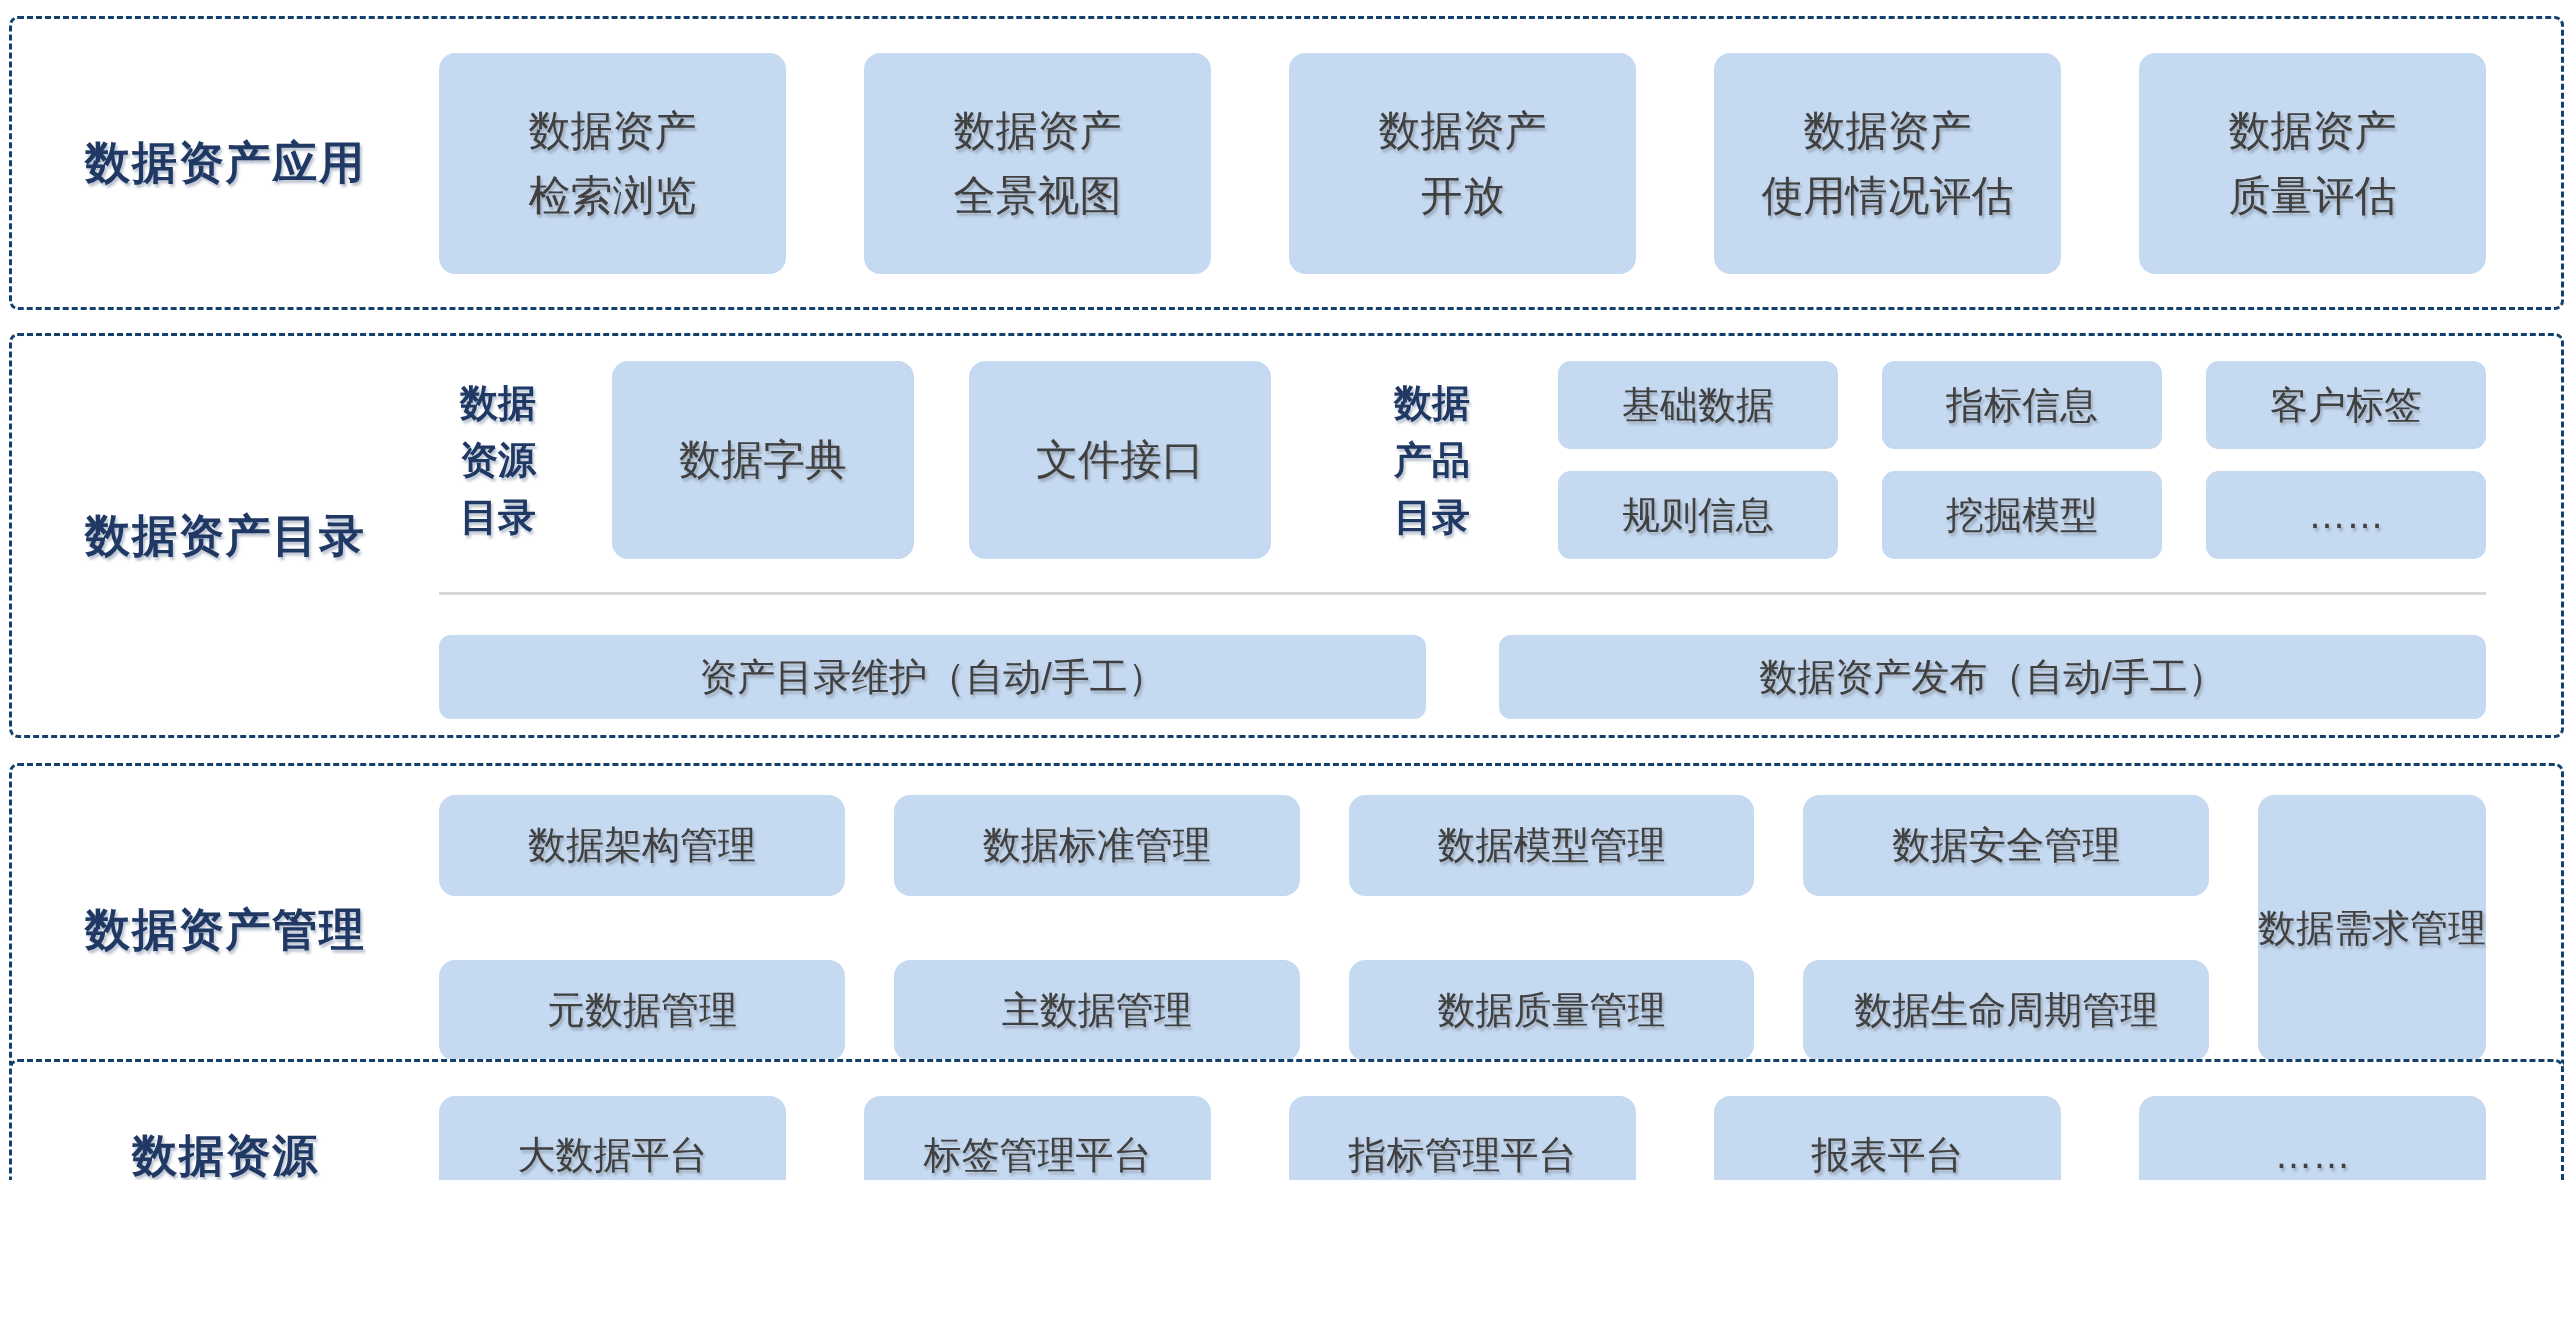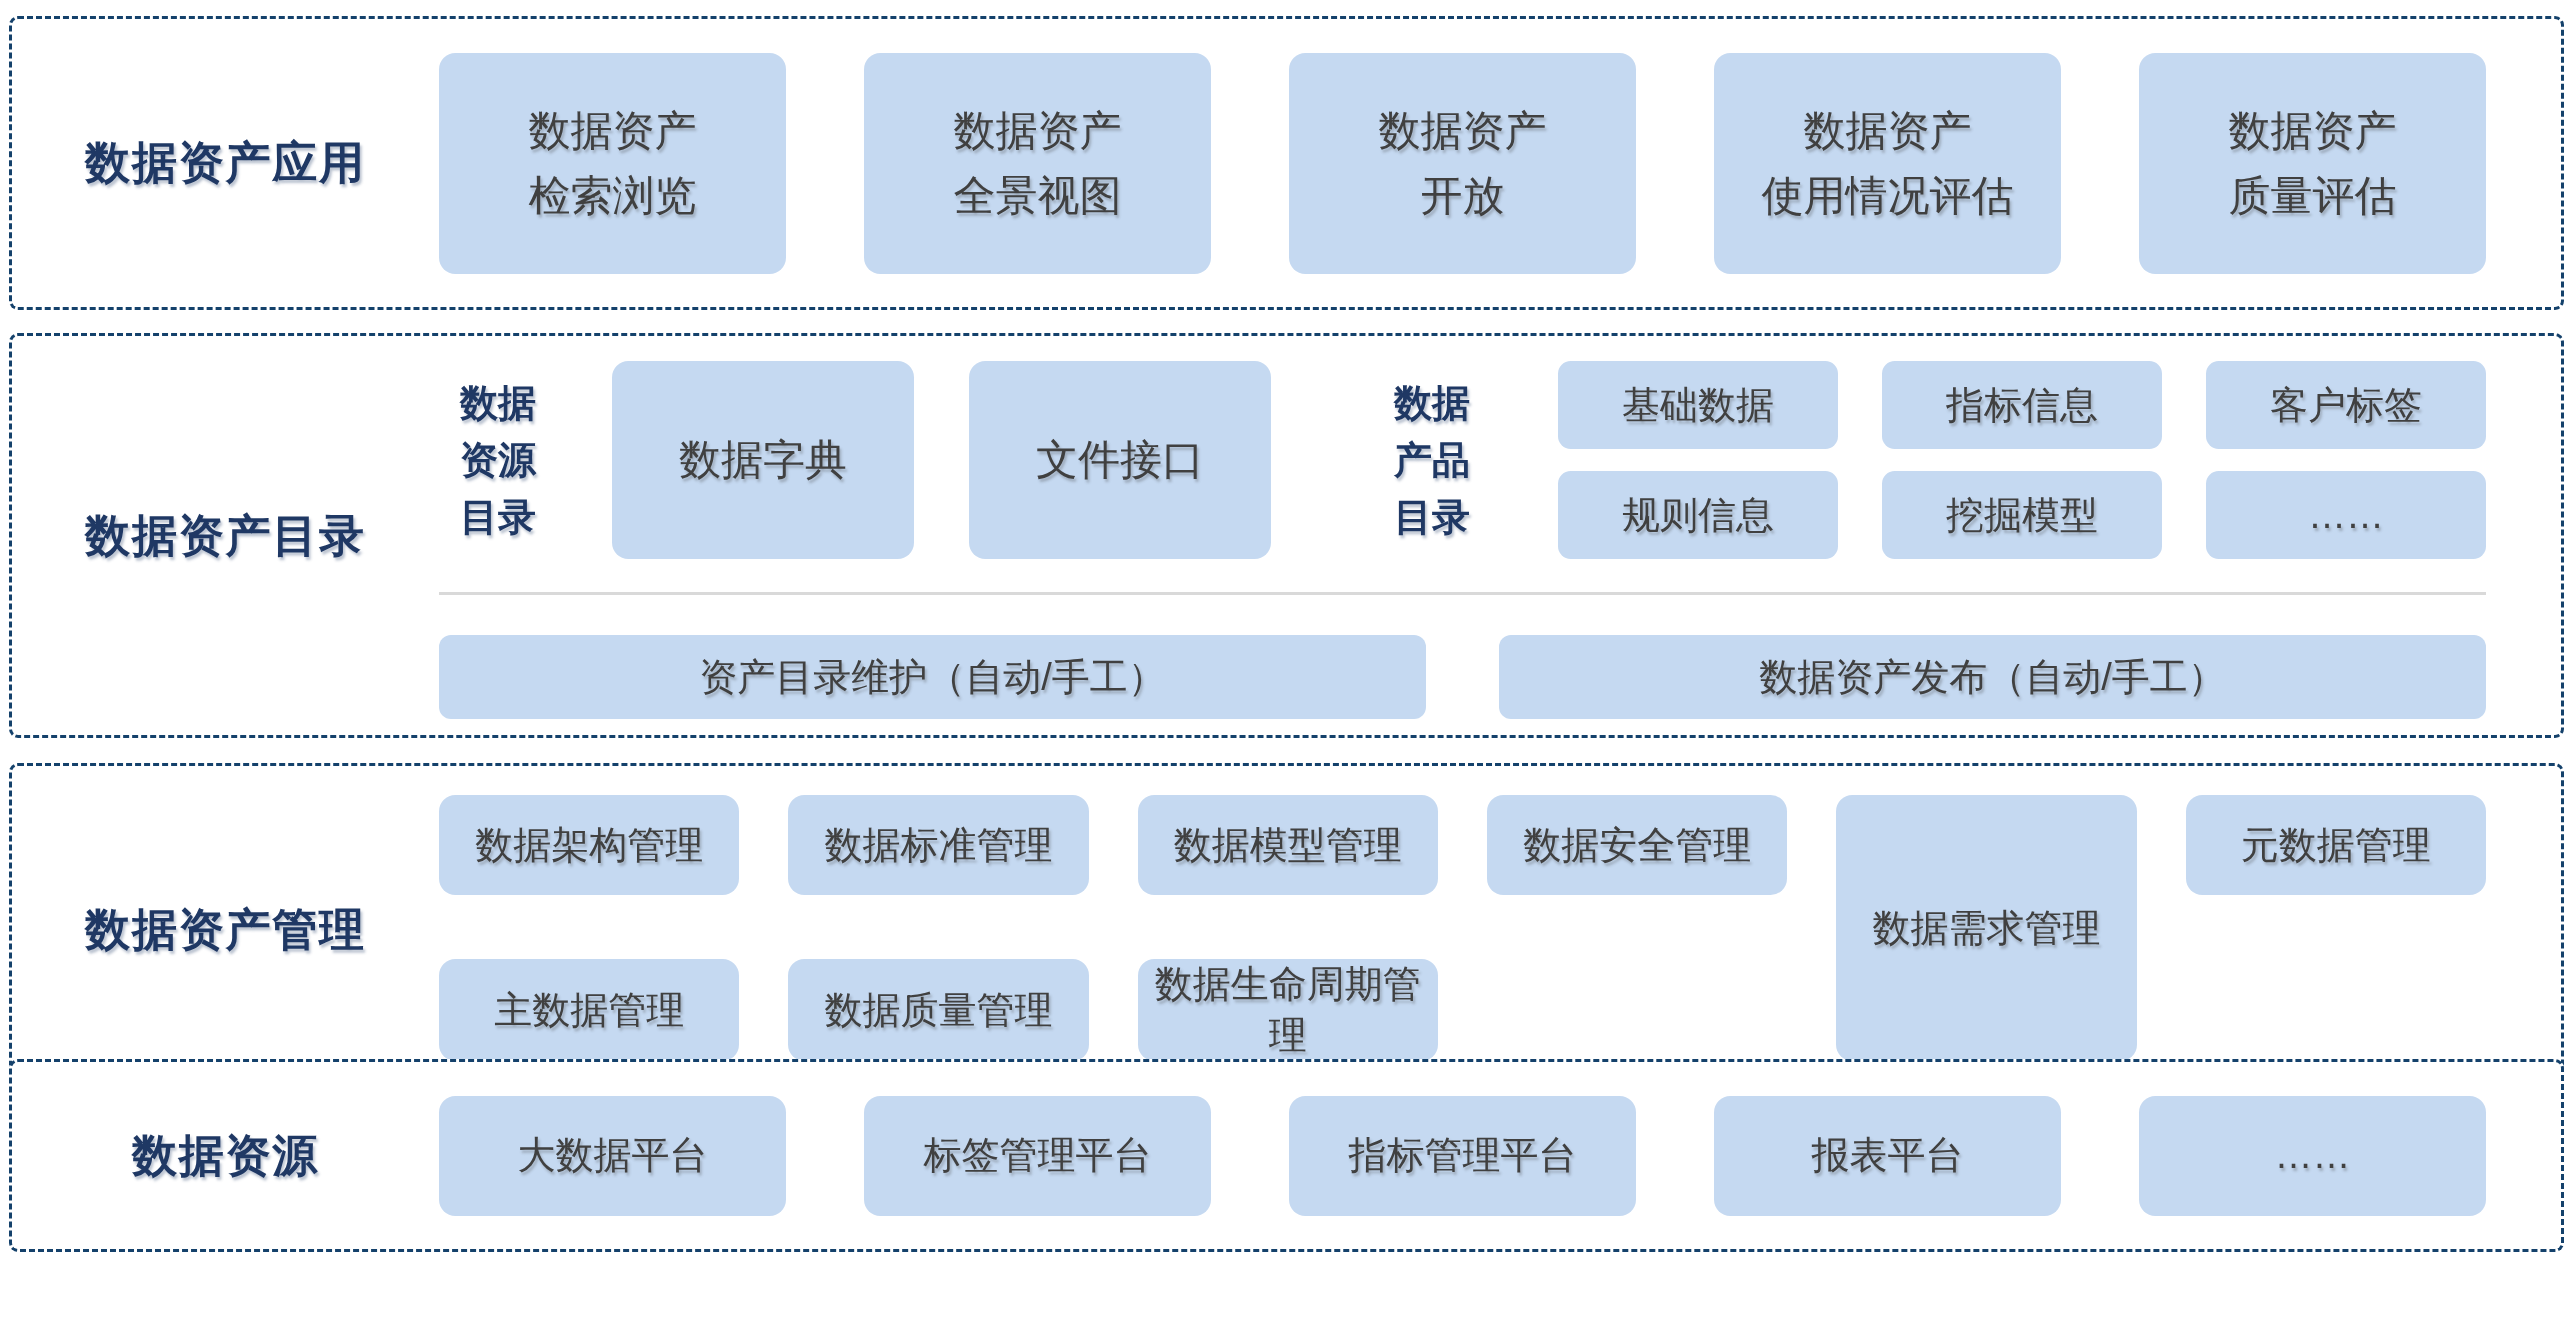--- a/index.html
+++ b/index.html
@@ -6,21 +6,21 @@
     --navy:#1F3864;
     --border:#14416B;
     --fill:#C5D9F1;
     --boxtext:#404040;
     --sep:#D9D9D9;
   }
   html,body{margin:0;padding:0;background:#ffffff;}
   body{font-family:"Liberation Sans", sans-serif;}
   .canvas{
     position:relative;
-    width:2576px;height:1330px;
+    width:2576px;height:1180px;
     background:#ffffff;
     overflow:hidden;
   }
   .panel{
     position:absolute;
     left:9px;width:2555px;
     box-sizing:border-box;
     border:3.6px dashed var(--border);
     border-radius:9px;
     display:flex;
@@ -81,21 +81,21 @@
   }
   .box-sm{font-size:38px;border-radius:12.7px;}
   .separator{height:2.7px;background:var(--sep);margin-top:33px;}
   .catalog-bars{display:flex;gap:73px;margin-top:40px;}
   .bar{flex:1;height:84px;font-size:38px;border-radius:12px;}
 
   
   .mgmt-grid{
     flex:1;
     display:grid;
-    grid-template-columns:repeat(6,1fr);
+    grid-template-columns:repeat(4,1fr);
     grid-template-rows:1fr 1fr;
     column-gap:49px;row-gap:64px;
     margin:29px 75px 33px 0;
   }
   .box-mgmt{font-size:38px;}
   .box-tall{grid-column:5;grid-row:1 / 3;font-size:38px;}
 </style>
 </head>
 <body>
 

